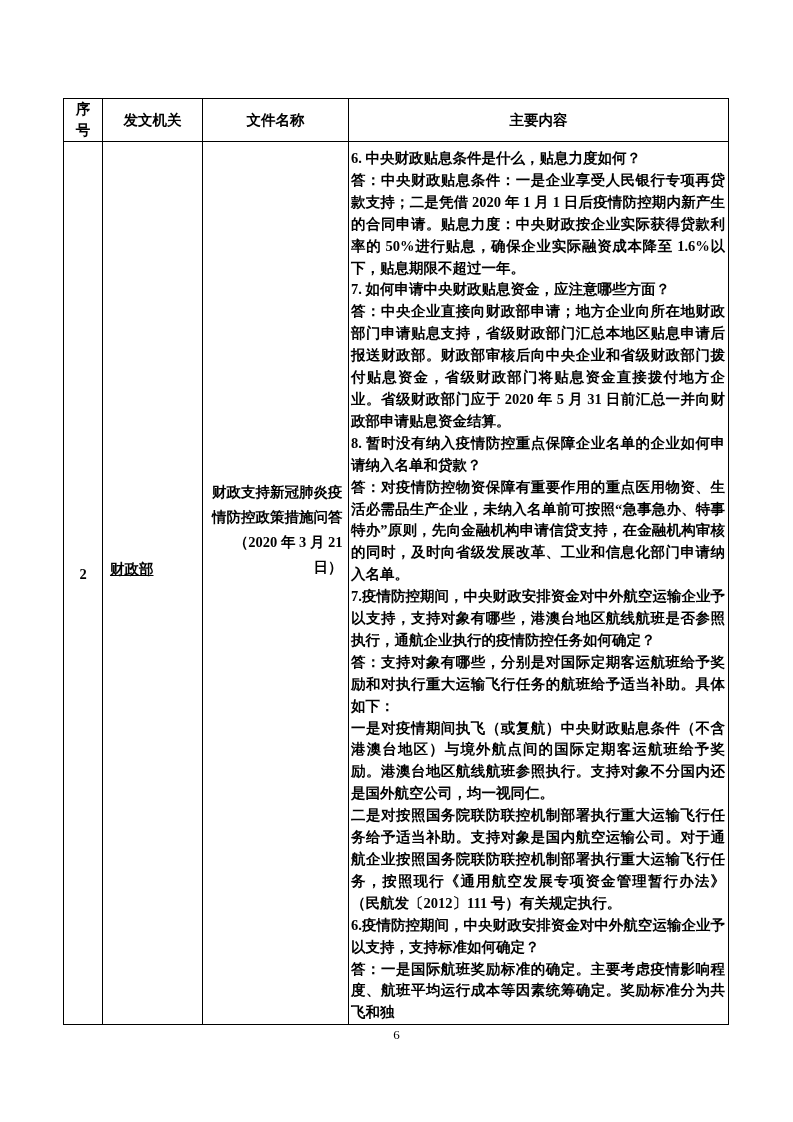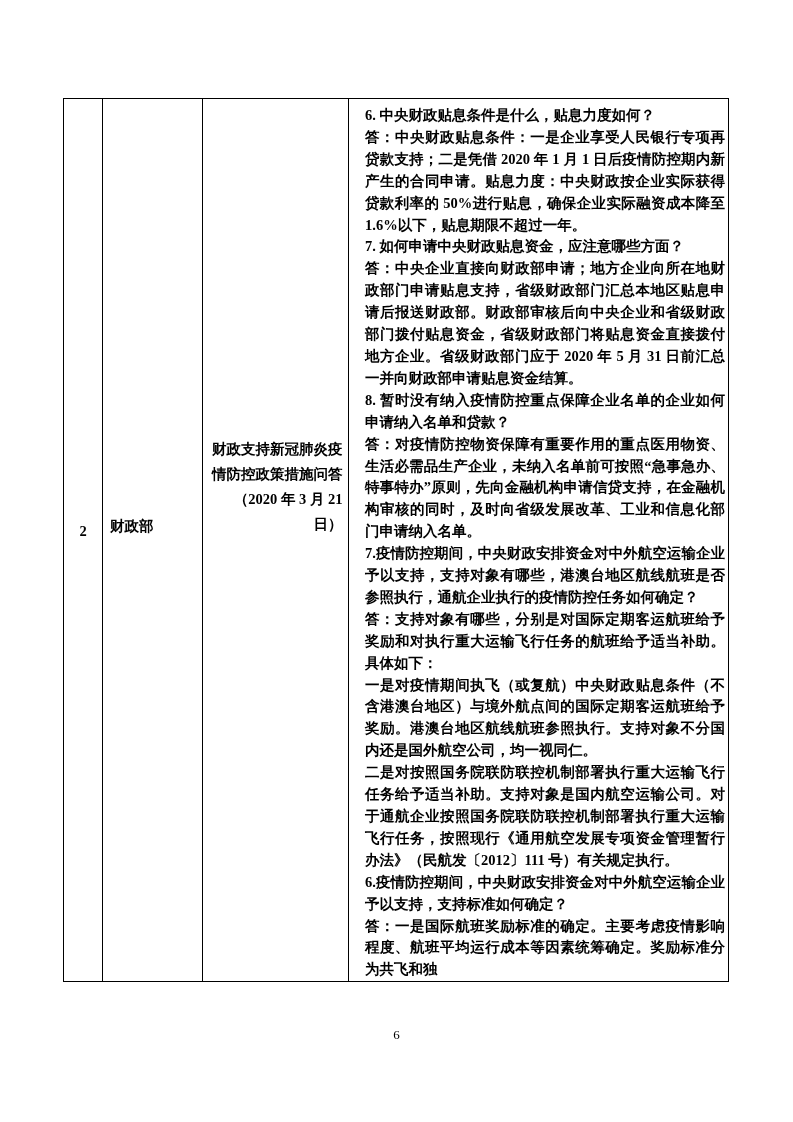--- a/index.html
+++ b/index.html
@@ -39,30 +39,30 @@
     word-break: break-all;
     line-height: 21px;
     text-align: center;
   }
   .body-row { height: 869px; }
   .cell-serial {
     text-align: center;
     vertical-align: middle;
   }
   .serial-val { margin-bottom: 18px; }
-  .cell-agency { vertical-align: middle; padding-left: 7px; }
+  .cell-agency { vertical-align: middle; padding-left: 7px; text-decoration: underline; }
   .agency-val { margin-bottom: 28px; }
   .cell-docname { vertical-align: middle; text-align: center; }
   .docname-text {
     width: 134px;
     margin: 0 auto 106px auto;
     line-height: 25px;
     text-align: right;
   }
-  .cell-content { vertical-align: top; padding: 6px 3px 0 16px; }
+  .cell-content { vertical-align: top; padding: 6px 3px 0 2px; }
   .content-paragraphs p {
     margin: 0;
     font-size: 14.5px;
     line-height: 21.9px;
     text-align: justify;
   }
   .page-num {
     position: absolute;
     left: 0; top: 1027px;
     width: 100%;
@@ -77,20 +77,28 @@
 <div class="page">
 
   <table class="doc-table">
     <colgroup>
       <col style="width:39px">
       <col style="width:100px">
       <col style="width:146px">
       <col style="width:380px">
     </colgroup>
     <tbody>
+        <tr class="header-row">
+      <th>
+        <span class="serial-wrap">序号</span>
+      </th>
+      <th>发文机关</th>
+      <th>文件名称</th>
+      <th>主要内容</th>
+    </tr>
     <tr class="body-row">
       <td class="cell-serial">
         <div class="serial-val">2</div>
       </td>
       <td class="cell-agency">
         <div class="agency-val">财政部</div>
       </td>
       <td class="cell-docname">
         <div class="docname-text">财政支持新冠肺炎疫情防控政策措施问答（2020 年 3 月 21 日）</div>
       </td>

